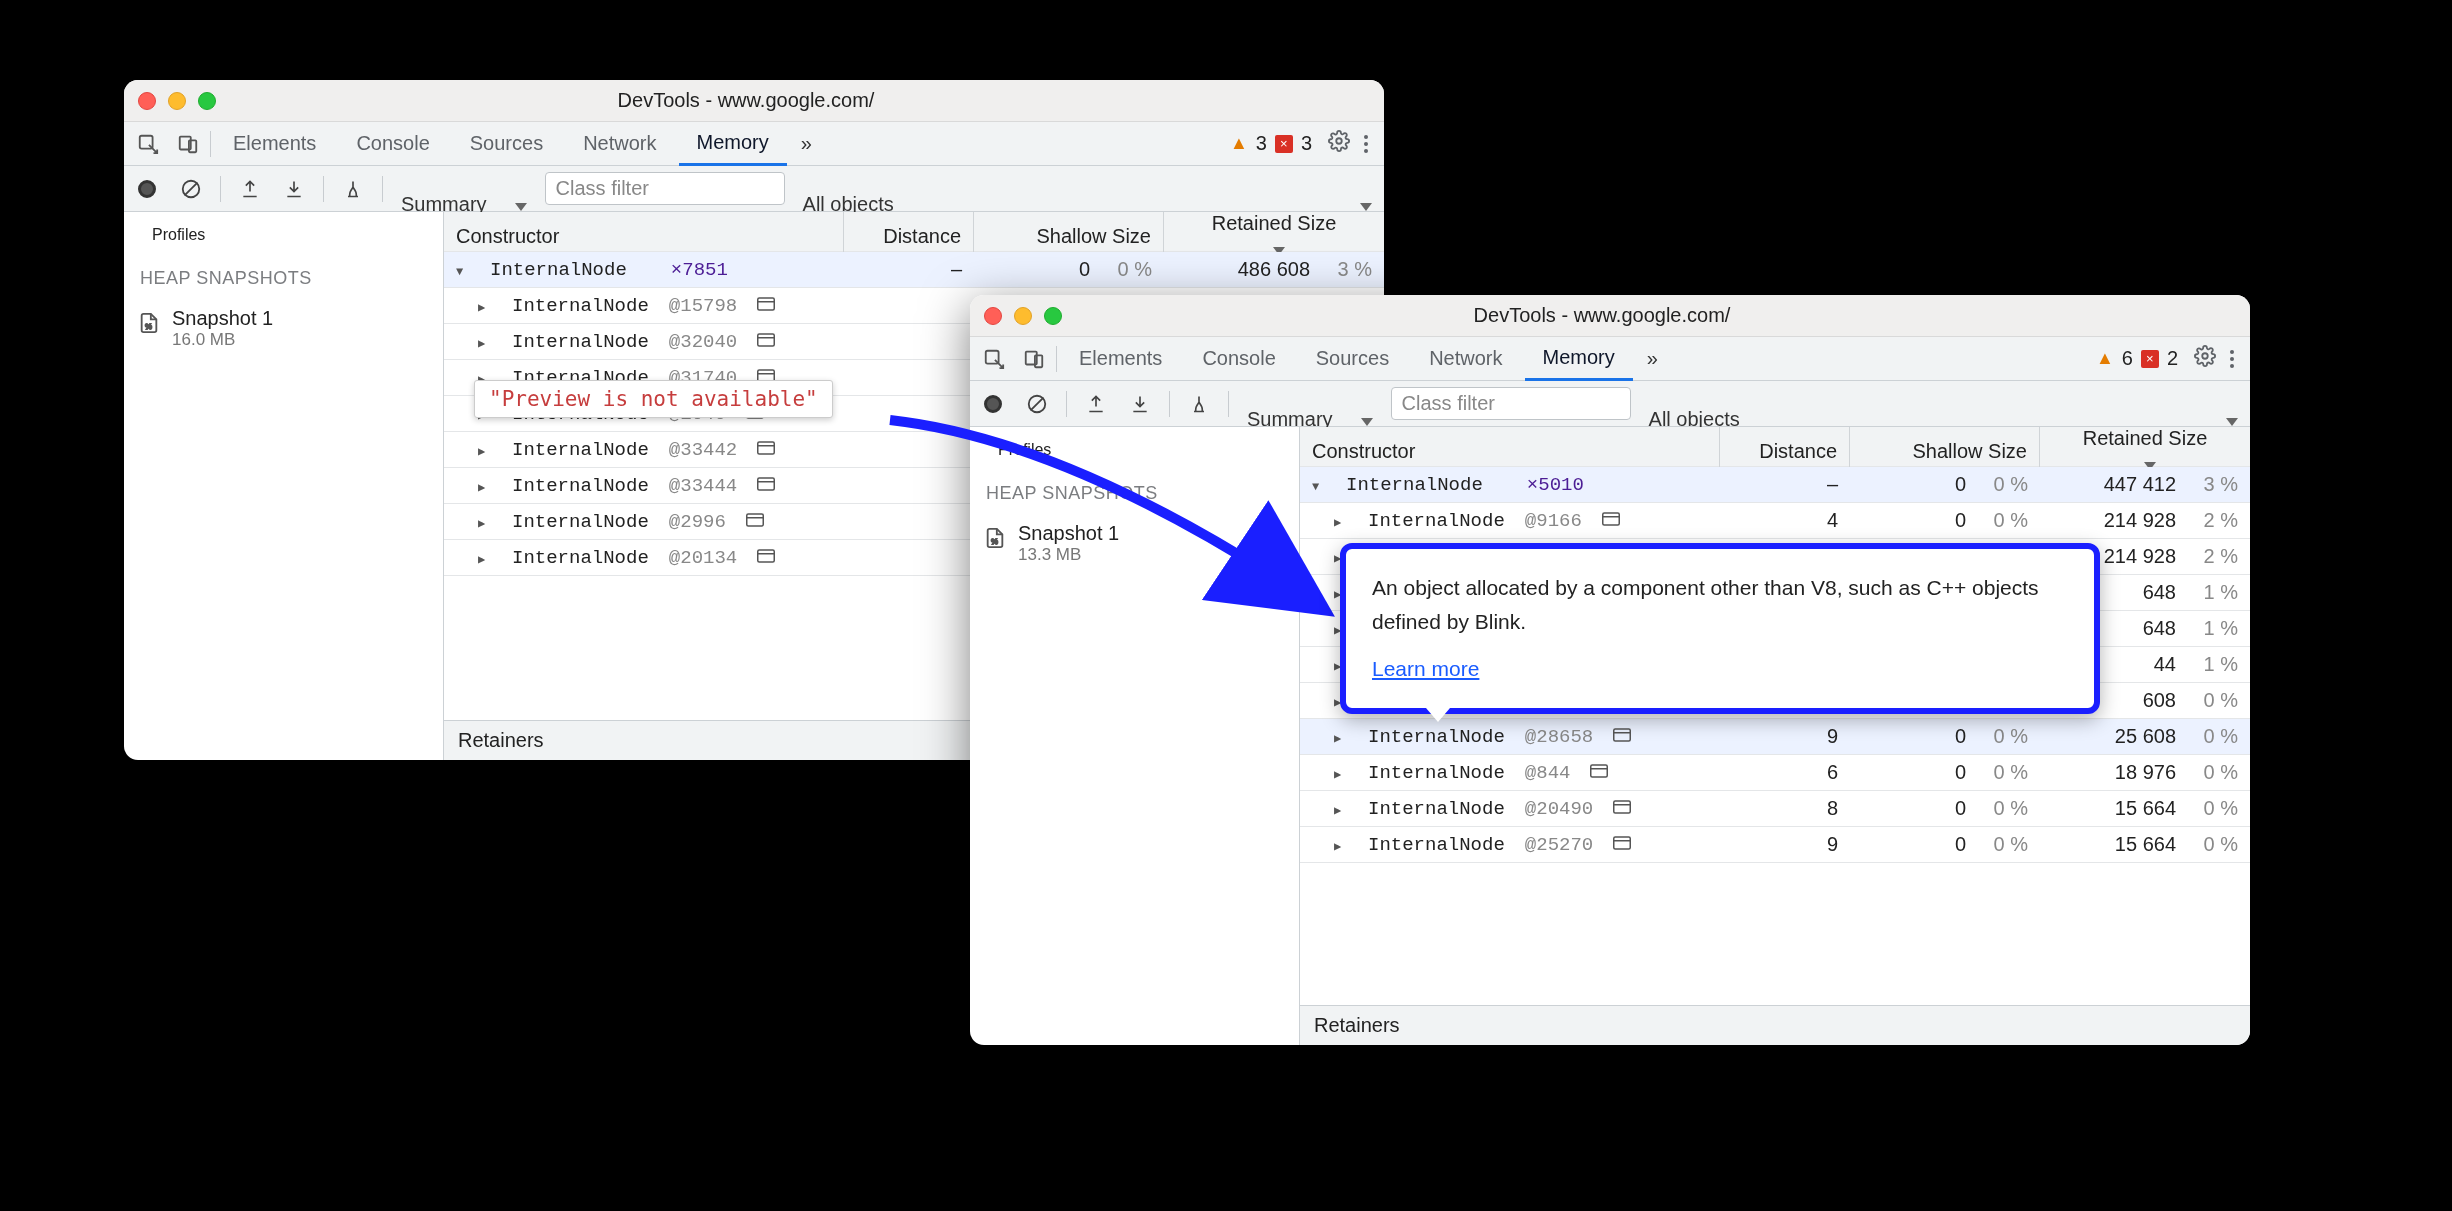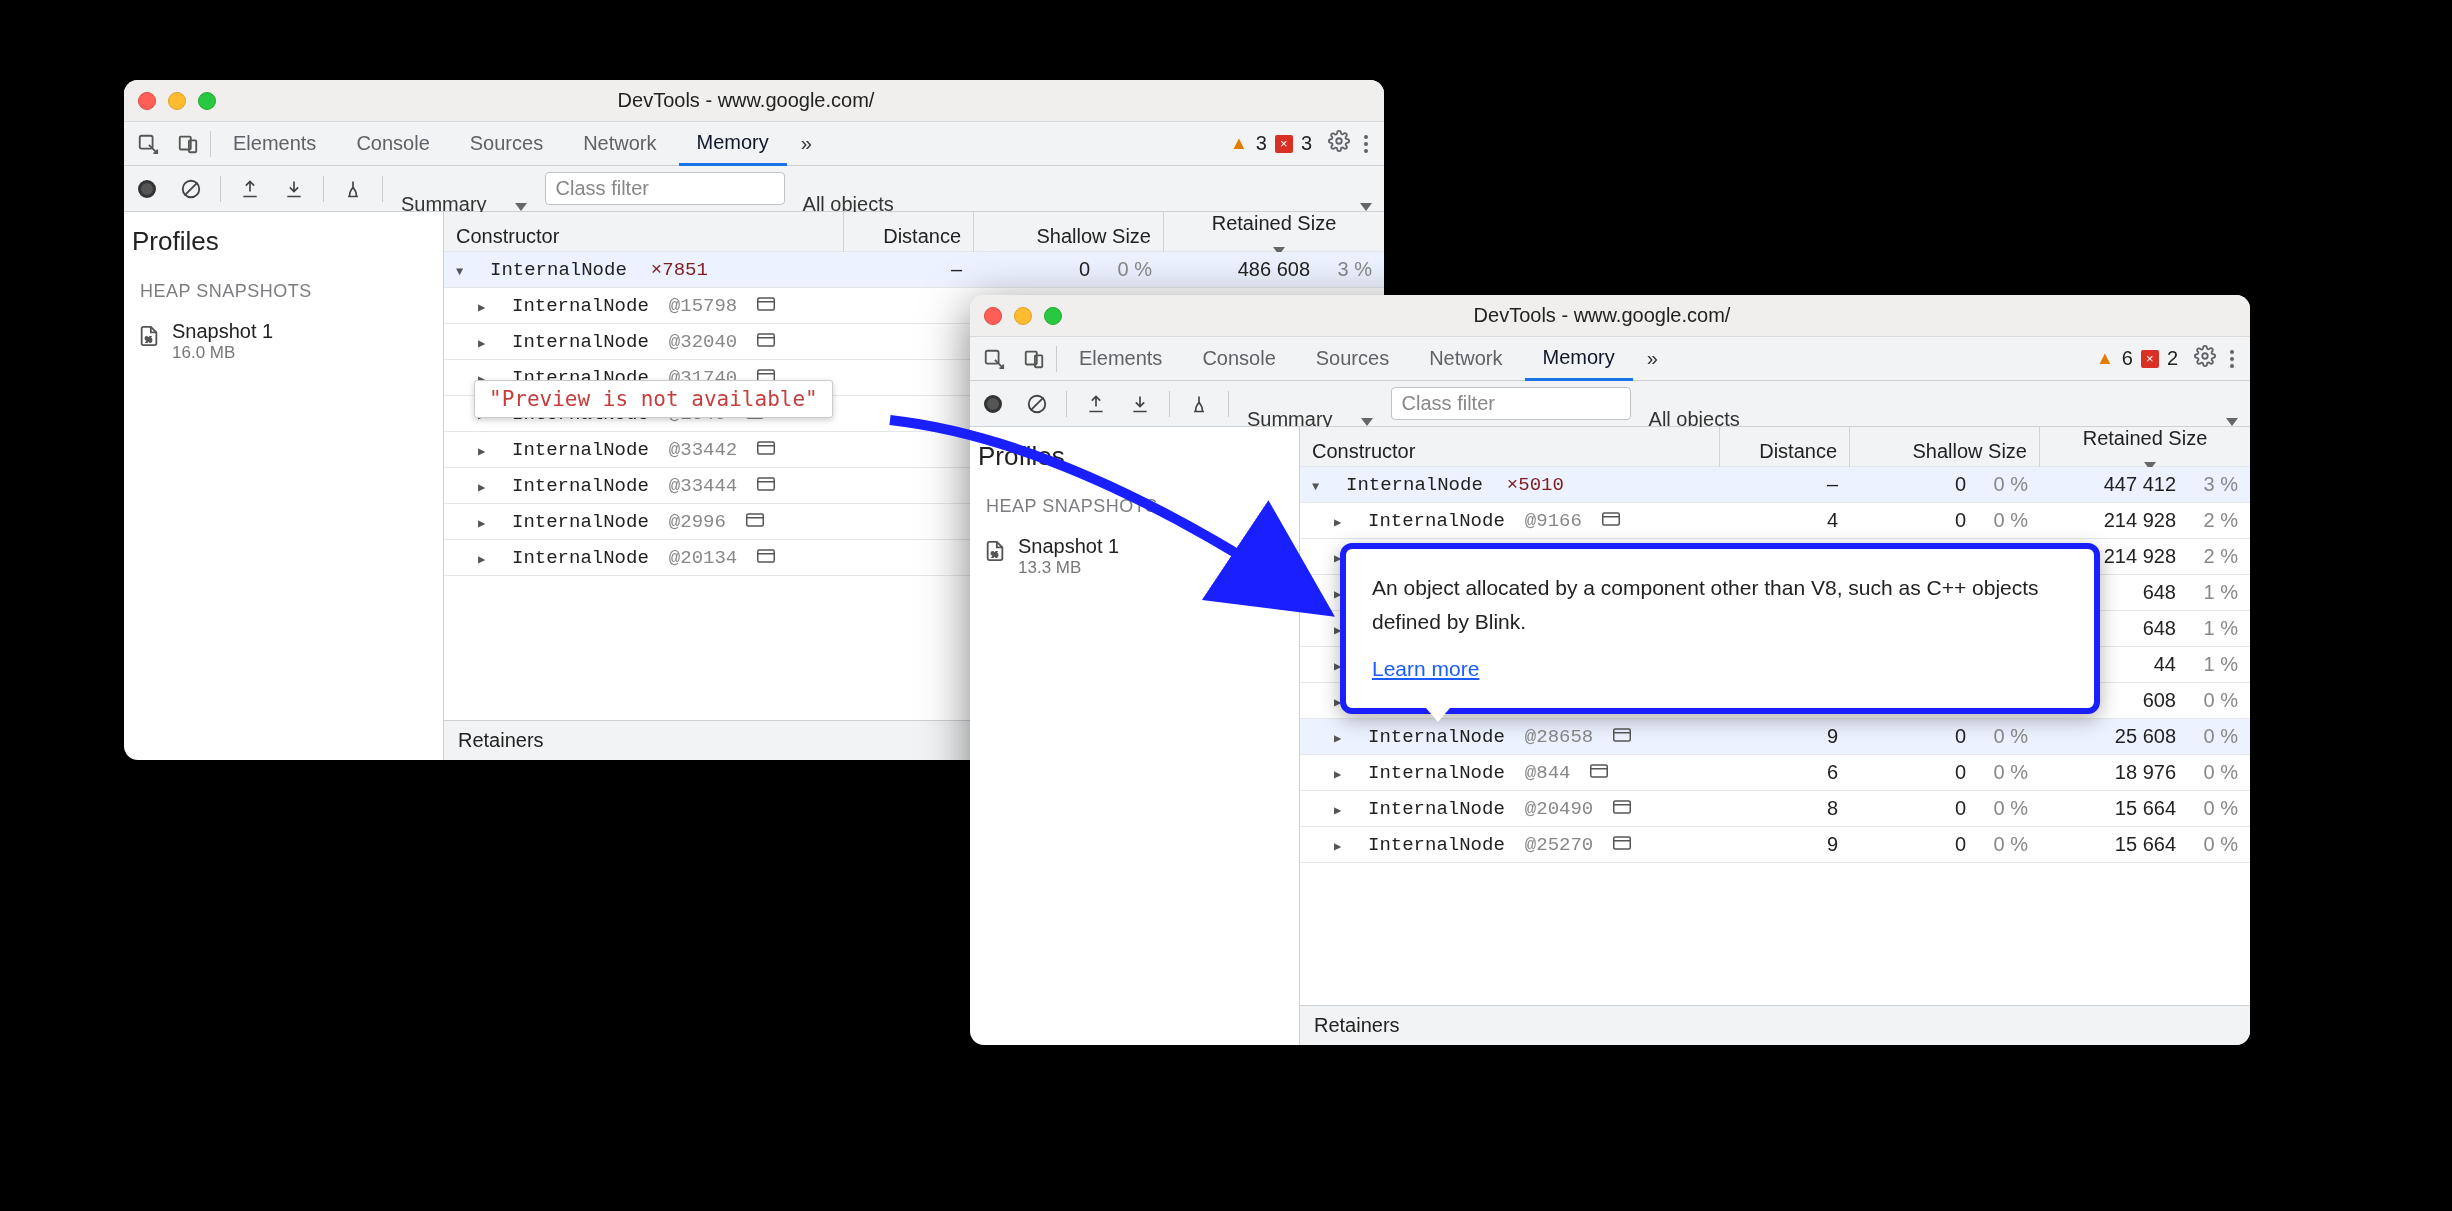--- a/index.html
+++ b/index.html
@@ -67,21 +67,21 @@
   .record { width:18px; height:18px; border-radius:50%; border:3px solid #333; background:#555;}
   .vdiv { width:1px; height:26px; background:#c8ccd0; }
   .select-wrap { display:flex; align-items:center; gap:28px; padding:0 4px; color:#333; cursor:pointer;margin-top:31px;}
   .chev-down::after { content:""; display:inline-block; border-left:6px solid transparent; border-right:6px solid transparent; border-top:8px solid #666;}
   .class-filter {
     border:1px solid #bfc4c8; border-radius:4px; padding:4px 10px;
     width:240px; color:#888; cursor:text; font-size:20px; background:#fff;
   }
   .body-row { display:flex; flex:1; min-height:0;}
   .sidebar { width:320px; border-right:1px solid #ccd1d5; display:flex; flex-direction:column;}
-  .side-head { padding:14px 8px; font-size:26px;}
+  .side-head { padding:14px 28px; font-size:16px;}
   .side-label { padding:10px 16px; color:#7b7d80; font-size:18px; letter-spacing:.5px;}
   .snap-item { display:flex; align-items:flex-start; gap:12px; padding:8px 14px; cursor:pointer;}
   .snap-item .fname { font-size:20px;}
   .snap-item .fsize { font-size:17px; color:#777;}
   .file-ico { color:#555; margin-top:3px;}
   .main { flex:1; display:flex; flex-direction:column; min-width:0;}
   .grid-head, .grid-row {
     display:grid;
     align-items:center;
     height:36px;
@@ -122,21 +122,21 @@
   }
   .popover .tail {
     position:absolute; bottom:-14px; left:80px;
     width:0;height:0;border-left:12px solid transparent;border-right:12px solid transparent;border-top:14px solid #fff;
   }
   .learn-link { color:#1a5cff; text-decoration:underline; cursor:pointer;}
   .arrow-svg { position:absolute; z-index:3; pointer-events:none;}
   .gear { cursor:pointer; color:#5f6368;}
   .kebab { cursor:pointer; color:#5f6368; display:flex; flex-direction:column; gap:3px; padding:0 10px;}
   .kebab i { width:4px; height:4px; background:#5f6368; border-radius:50%;}
-  .mult { color:#7f1d1d; margin-left:4px;}
+  .mult { color:#4c1d95; margin-left:24px;}
   .rflex { display:flex; justify-content:flex-end; align-items:center; gap:2px;flex-direction:column;}
 </style>
 </head>
 <body>
 
 <div class="window" style="left:124px; top:80px; width:1260px; height:680px;">
   <div class="titlebar">
     <div class="traffic">
       <div class="dot red"></div>
       <div class="dot yellow"></div>

